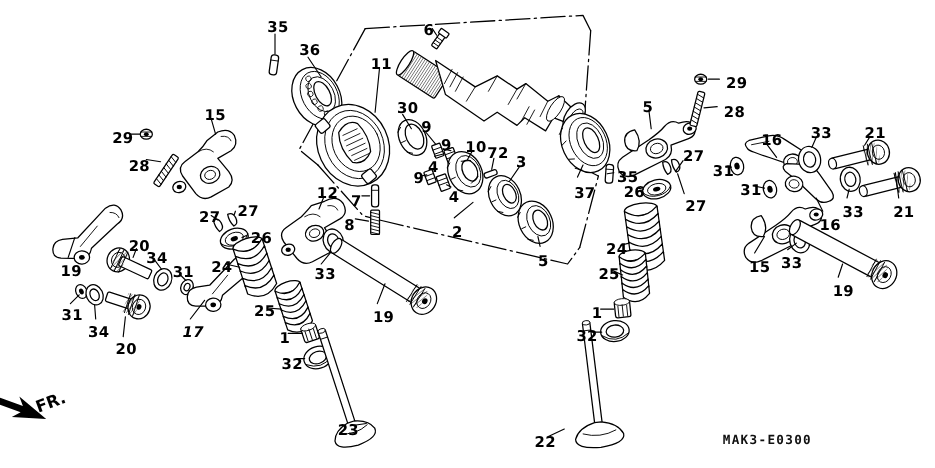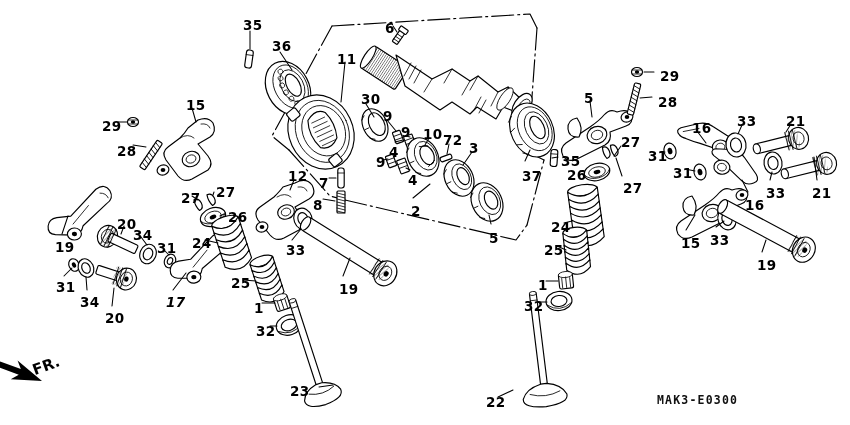--- a/index.html
+++ b/index.html
@@ -611,21 +611,21 @@
 <div class="callout" style="left:166px;top:296px;font-style:italic;">17</div>
 <div class="callout" style="left:181px;top:192px;">27</div>
 <div class="callout" style="left:216px;top:186px;">27</div>
 <div class="callout" style="left:228px;top:211px;">26</div>
 <div class="callout" style="left:192px;top:237px;">24</div>
 <div class="callout" style="left:231px;top:277px;">25</div>
 <div class="callout" style="left:286px;top:244px;">33</div>
 <div class="callout" style="left:339px;top:283px;">19</div>
 <div class="callout" style="left:254px;top:302px;">1</div>
 <div class="callout" style="left:256px;top:325px;">32</div>
-<div class="callout" style="left:290px;top:385px;">23</div>
+<div class="callout" style="left:307px;top:385px;">23</div>
 <div class="callout" style="left:584px;top:92px;">5</div>
 <div class="callout" style="left:660px;top:70px;">29</div>
 <div class="callout" style="left:658px;top:96px;">28</div>
 <div class="callout" style="left:561px;top:155px;">35</div>
 <div class="callout" style="left:567px;top:169px;">26</div>
 <div class="callout" style="left:621px;top:136px;">27</div>
 <div class="callout" style="left:623px;top:182px;">27</div>
 <div class="callout" style="left:551px;top:221px;">24</div>
 <div class="callout" style="left:544px;top:244px;">25</div>
 <div class="callout" style="left:538px;top:279px;">1</div>

